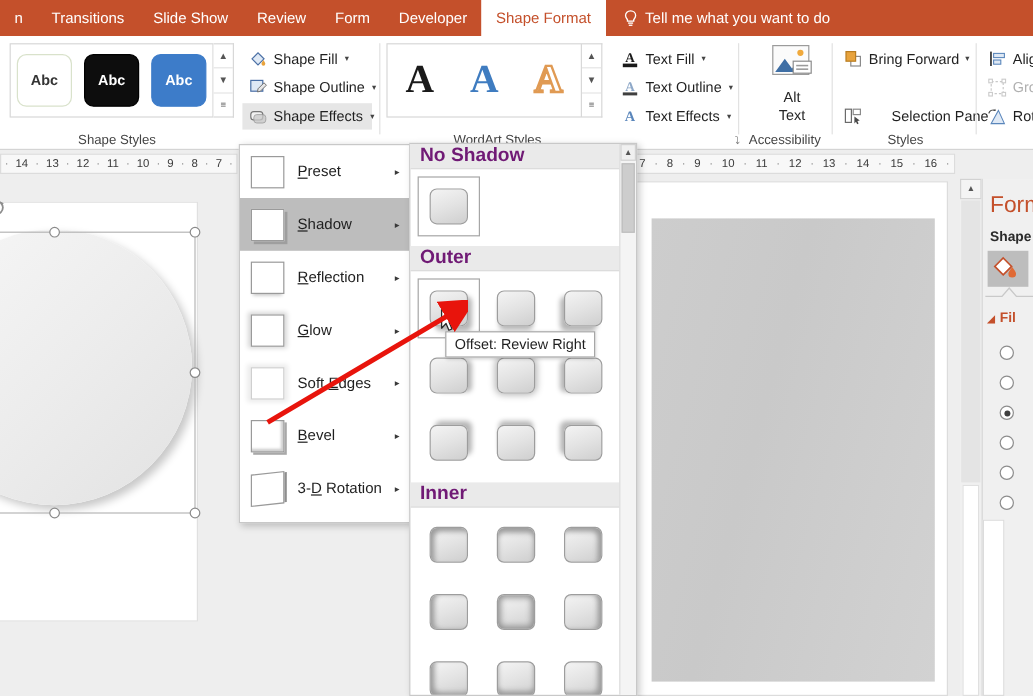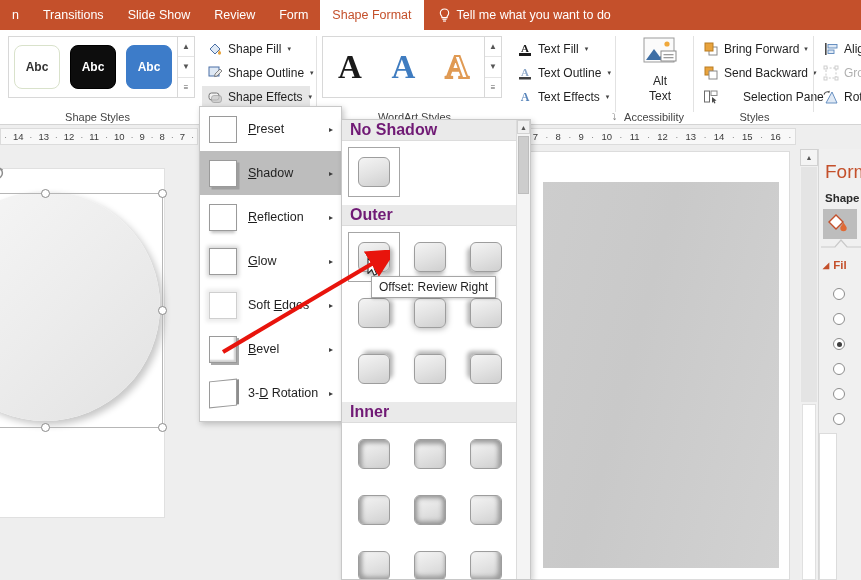--- a/index.html
+++ b/index.html
@@ -154,21 +154,21 @@
     position:absolute; left:530px; top:2px; width:260px; height:429px;
     background:#ffffff; border:1px solid #dcdcdc;
   }
   #grayRect {
     position:absolute; left:12px; top:30px; width:236px; height:386px;
     background:linear-gradient(105deg,#cdcdcd 0%,#c9c9c9 40%,#d2d2d2 100%);
   }
 
   
   #effectsMenu {
-    position:absolute; left:199px; top:106px; width:143px; height:316px;
+    position:absolute; left:199px; top:120px; width:143px; height:316px;
     background:#ffffff; border:1px solid #c8c8c8;
     box-shadow:2px 2px 6px rgba(0,0,0,0.22);
   }
   .menuitem {
     position:relative; height:44px; display:flex; align-items:center;
     padding-left:9px; gap:11px; font-size:12.5px; color:#1f1f1f;
   }
   .menuitem.sel { background:#bdbdbd; }
   .menuthumb {
     width:28px; height:27px; border:1px solid #9a9a9a; background:#fff;
@@ -321,20 +321,21 @@
 </style>
 </head>
 <body>
 
 <div id="tabbar">
   <div class="tab">n</div>
   <div class="tab">Transitions</div>
   <div class="tab">Slide Show</div>
   <div class="tab">Review</div>
   <div class="tab">Form</div>
+  <div class="tab">Developer</div>
   <div class="tab active">Shape Format</div>
   <div id="tellme">
     <span class="bulb">
       <svg width="13" height="15" viewBox="0 0 13 15">
           <path d="M6.5 1C4 1 2.3 2.8 2.3 5c0 1.6 1 2.6 1.6 3.4v1.2h5.2V8.4C9.7 7.6 10.7 6.6 10.7 5 10.7 2.8 9 1 6.5 1z" fill="none" stroke="#fff" stroke-width="1.1"></path>
           <rect x="4.4" y="10.7" width="4.2" height="1.1" fill="#fff"></rect>
           <rect x="5" y="12.5" width="3" height="1.1" fill="#fff"></rect>
         </svg>
     </span>
     <span>Tell me what you want to do</span>
@@ -465,30 +466,20 @@
     <div class="rbtn" style="position:absolute; left:2px; top:8px; width:112px;">
       <span class="ic">
         <svg width="16" height="16" viewBox="0 0 16 16">
             <rect x="6" y="6" width="8" height="8" fill="#fff" stroke="#8a8a8a" stroke-width="1"></rect>
             <rect x="2" y="2" width="8" height="8" fill="#e8a33d" stroke="#b97d22" stroke-width="1"></rect>
           </svg>
       </span>
       <span>Bring Forward</span>
       <span class="caret" style="margin-left:auto;">▾</span>
     </div>
-    <div class="rbtn" style="position:absolute; left:2px; top:32px; width:112px;">
-      <span class="ic">
-        <svg width="16" height="16" viewBox="0 0 16 16">
-            <rect x="2" y="2" width="8" height="8" fill="#e8a33d" stroke="#b97d22" stroke-width="1"></rect>
-            <rect x="6" y="6" width="8" height="8" fill="#fff" stroke="#8a8a8a" stroke-width="1"></rect>
-          </svg>
-      </span>
-      <span>Send Backward</span>
-      <span class="caret" style="margin-left:auto;">▾</span>
-    </div>
     <div class="rbtn" style="position:absolute; left:2px; top:56px; width:112px;gap:24px;">
       <span class="ic">
         <svg width="16" height="16" viewBox="0 0 16 16">
             <rect x="1.5" y="2" width="5" height="11" fill="#fff" stroke="#6b6b6b" stroke-width="1"></rect>
             <rect x="8" y="2" width="6" height="4.5" fill="#fff" stroke="#8a8a8a" stroke-width="1"></rect>
             <path d="M9 8l4.5 3.5-2 .4 1 2-1.2.6-1-2-1.3 1.4z" fill="#4a4a4a"></path>
           </svg>
       </span>
       <span>Selection Pane</span>
     </div>

